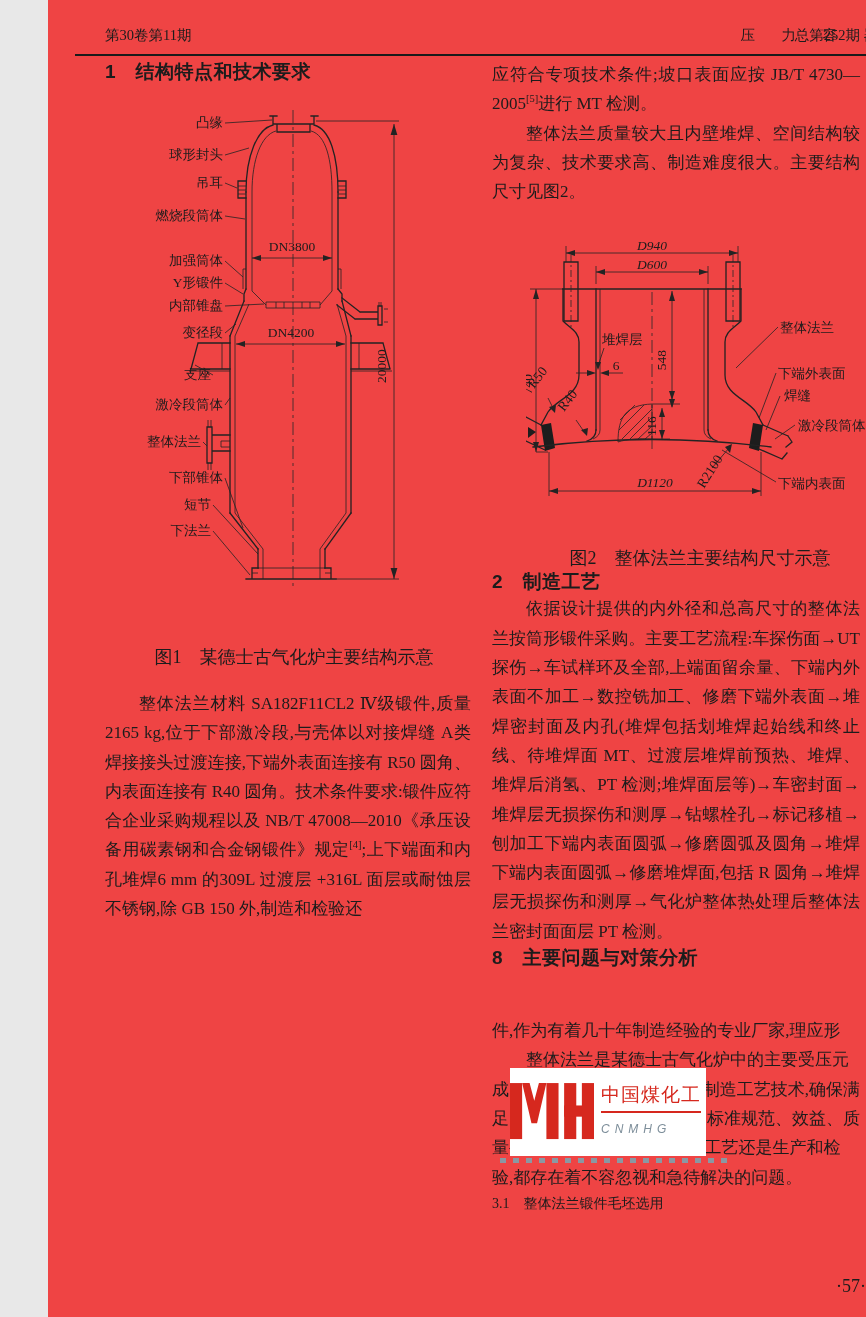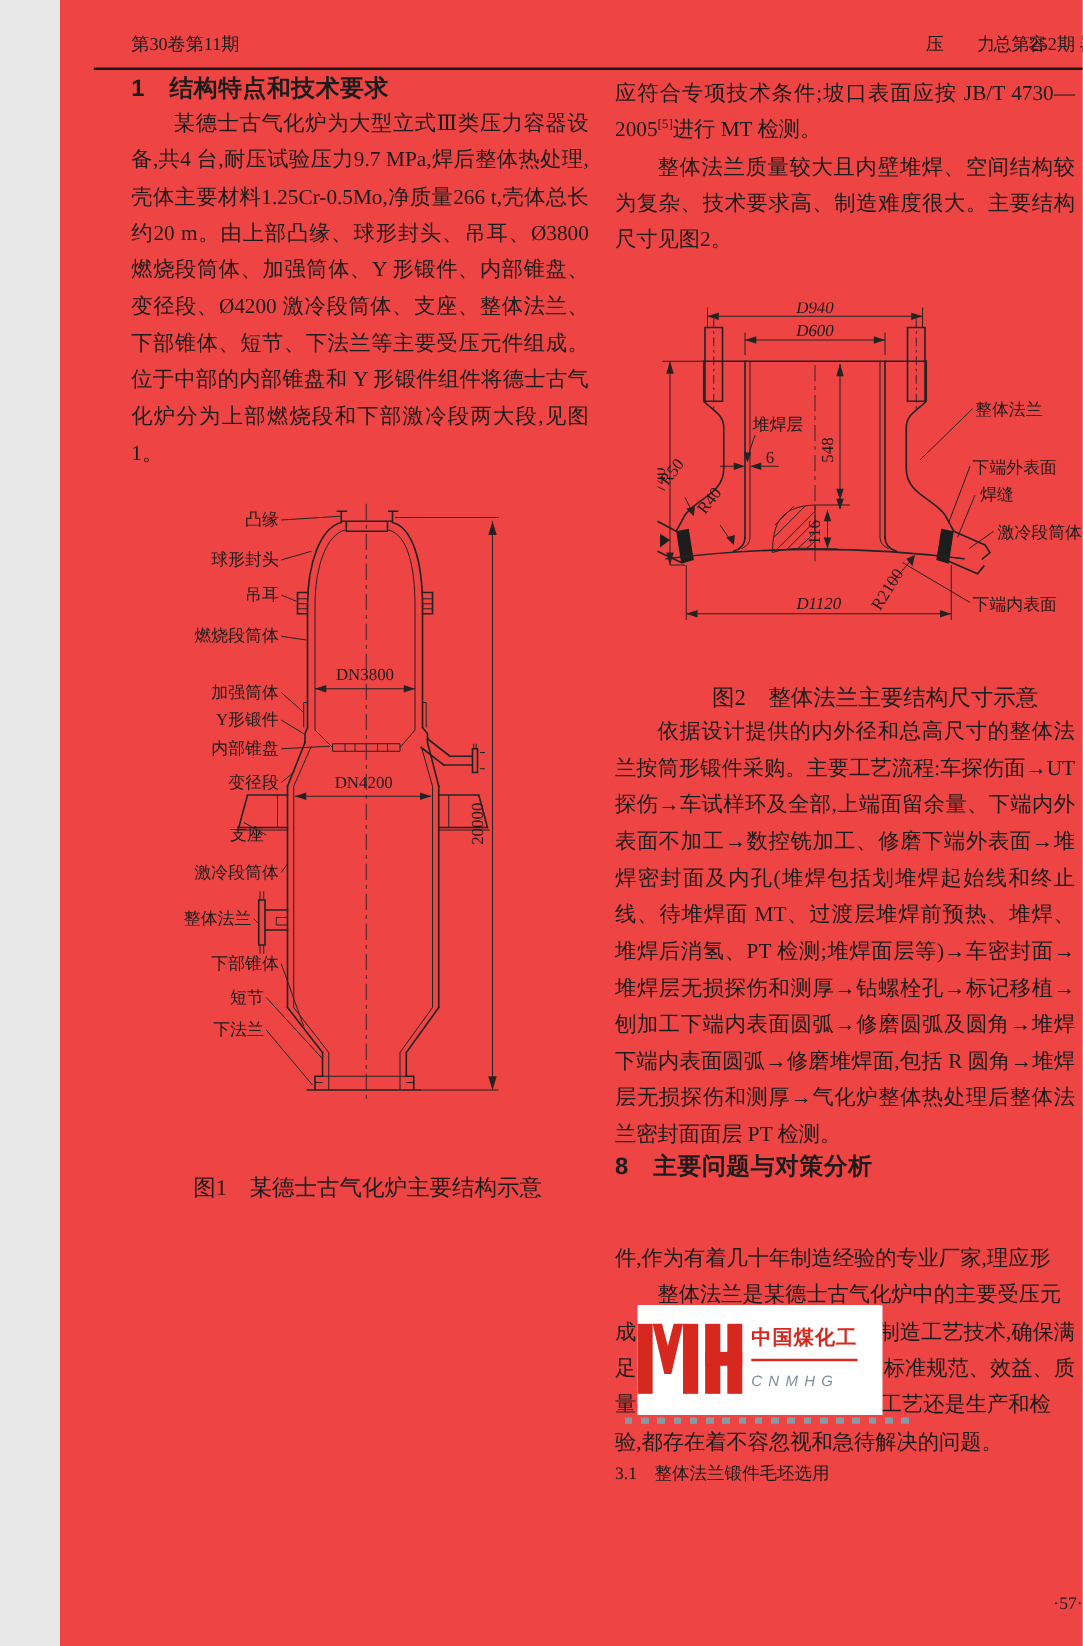--- a/index.html
+++ b/index.html
@@ -45,44 +45,43 @@
   svg .dim{font-size:13.5px;}
   svg .dimI{font-size:13.5px;font-style:italic;}
   
   .para3{position:relative;margin-top:46px;font-size:17px;line-height:29.3px;}
   .p4line{white-space:nowrap;}
   .p4line.first{text-indent:2em;}
   .p4flex{display:flex;justify-content:space-between;white-space:nowrap;}
   .logo-box{position:absolute;left:18px;top:52px;width:196px;height:88px;background:#fff;
             display:flex;align-items:center;gap:7px;z-index:3;}
   .logo-texts{display:flex;flex-direction:column;}
-  .logo-cn{color:#d6281e;font-weight:bold;font-size:16px;letter-spacing:1px;
+  .logo-cn{color:#d6281e;font-weight:normal;font-size:19px;letter-spacing:1px;
            font-family:"Liberation Sans","DejaVu Sans",sans-serif;
            border-bottom:2px solid #d6281e;padding-bottom:1px;}
   .logo-en{color:#7d8e9a;font-size:12px;letter-spacing:5px;margin-top:2px;
            font-family:"Liberation Sans","DejaVu Sans",sans-serif;font-style:italic;}
   .logo-dashes{position:absolute;left:8px;top:142px;width:232px;height:5px;z-index:3;
     background:repeating-linear-gradient(90deg,#8a98a3 0 6px,transparent 6px 13px);}
-  .pageno{position:absolute;right:48px;top:1276px;font-size:14px;}
+  .pageno{position:absolute;right:48px;top:1276px;font-size:18px;}
 </style>
 </head>
 <body>
 
 <div class="page">
 
   <div class="hdr">
     <span class="hl">第30卷第11期</span>
     <span class="hc">压　力　容　器</span>
     <span class="hr">总第252期</span>
   </div>
   <div class="rule"></div>
 
   <div class="col left">
     <h2 class="sec h-s1">1　结构特点和技术要求</h2>
-    <p class="body indent p-after-h">某德士古气化炉为大型立式Ⅲ类压力容器设备,共4 台,耐压试验压力9.7 MPa,焊后整体热处理,壳体主要材料1.25Cr-0.5Mo,净质量266 t,壳体总长约20 m。由上部凸缘、球形封头、吊耳、Ø3800 燃烧段筒体、加强筒体、Y 形锻件、内部锥盘、变径段、Ø4200 激冷段筒体、支座、整体法兰、下部锥体、短节、下法兰等主要受压元件组成。位于中部的内部锥盘和 Y 形锻件组件将德士古气化炉分为上部燃烧段和下部激冷段两大段,见图1。</p>
 
     <figure class="fig1">
       <svg viewBox="0 0 350 545" width="350" height="545">
 
         <path class="cl" d="M160,12 V492"></path>
 
         <path class="ln" d="M140,18 V26 M181,18 V26 M137,18 H144 M178,18 H185 M140,26 H181 M144,26 V34 M177,26 V34 M144,34 H177"></path>
 
         <path class="ln" d="M113,94 C113,58 124,31 140,27 M181,27 C197,31 205,58 205,94"></path>
         <path class="thin" d="M119,94 C119,62 128,37 143,33 M178,33 C193,37 199,62 199,94"></path>
@@ -157,20 +156,21 @@
         <text class="lab" x="78" y="281" text-anchor="end">支座</text>
         <text class="lab" x="90" y="311" text-anchor="end">激冷段筒体</text>
         <text class="lab" x="68" y="348" text-anchor="end">整体法兰</text>
         <text class="lab" x="90" y="384" text-anchor="end">下部锥体</text>
         <text class="lab" x="78" y="411" text-anchor="end">短节</text>
         <text class="lab" x="78" y="437" text-anchor="end">下法兰</text>
       </svg>
       <figcaption>图1　某德士古气化炉主要结构示意</figcaption>
     </figure>
 
+    <p class="body indent" style="margin-top:20px;"><span>整体法兰材料 SA182F11CL2 Ⅳ级锻件,质量2165 kg,位于下部激冷段,与壳体以对接焊缝 A类焊接接头过渡连接,下端外表面连接有 R50 圆角、内表面连接有 R40 圆角。技术条件要求:锻件应符合企业采购规程以及 NB/T 47008—2010《承压设备用碳素钢和合金钢锻件》规定</span><sup class="ref">[4]</sup><span>;上下端面和内孔堆焊6 mm 的309L 过渡层 +316L 面层或耐蚀层不锈钢,除 GB 150 外,制造和检验还</span></p>
   </div>
 
   <div class="col right">
     <p class="body"><span>应符合专项技术条件;坡口表面应按 JB/T 4730—2005</span><sup class="ref">[5]</sup><span>进行 MT 检测。</span></p>
     <p class="body indent">整体法兰质量较大且内壁堆焊、空间结构较为复杂、技术要求高、制造难度很大。主要结构尺寸见图2。</p>
 
     <figure class="fig2">
       <svg viewBox="0 0 348 300" width="348" height="300">
 
         <path class="cl" d="M126,50 V208"></path>
@@ -281,20 +281,21 @@
         <path class="thin" d="M252,85 L210,126 M250,131 L233,176 M254,154 L240,188 M269,183 L249,197 M250,240 L196,208"></path>
         <text class="lab" x="254" y="90">整体法兰</text>
         <text class="lab" x="252" y="136">下端外表面</text>
         <text class="lab" x="258" y="158">焊缝</text>
         <text class="lab" x="272" y="188">激冷段筒体</text>
         <text class="lab" x="252" y="246">下端内表面</text>
       </svg>
       <figcaption>图2　整体法兰主要结构尺寸示意</figcaption>
     </figure>
 
+    <h2 class="sec h-s2">2　制造工艺</h2>
     <p class="body indent p-after-h">依据设计提供的内外径和总高尺寸的整体法兰按筒形锻件采购。主要工艺流程:车探伤面→UT 探伤→车试样环及全部,上端面留余量、下端内外表面不加工→数控铣加工、修磨下端外表面→堆焊密封面及内孔(堆焊包括划堆焊起始线和终止线、待堆焊面 MT、过渡层堆焊前预热、堆焊、堆焊后消氢、PT 检测;堆焊面层等)→车密封面→堆焊层无损探伤和测厚→钻螺栓孔→标记移植→刨加工下端内表面圆弧→修磨圆弧及圆角→堆焊下端内表面圆弧→修磨堆焊面,包括 R 圆角→堆焊层无损探伤和测厚→气化炉整体热处理后整体法兰密封面面层 PT 检测。</p>
 
     <h2 class="sec h-s3">8　主要问题与对策分析</h2>
 
     <div class="para3">
       <div class="p4line">件,作为有着几十年制造经验的专业厂家,理应形</div>
       <div class="p4line first">整体法兰是某德士古气化炉中的主要受压元</div>
       <div class="p4flex">
           <span>成</span>
           <span>制造工艺技术,确保满</span>

